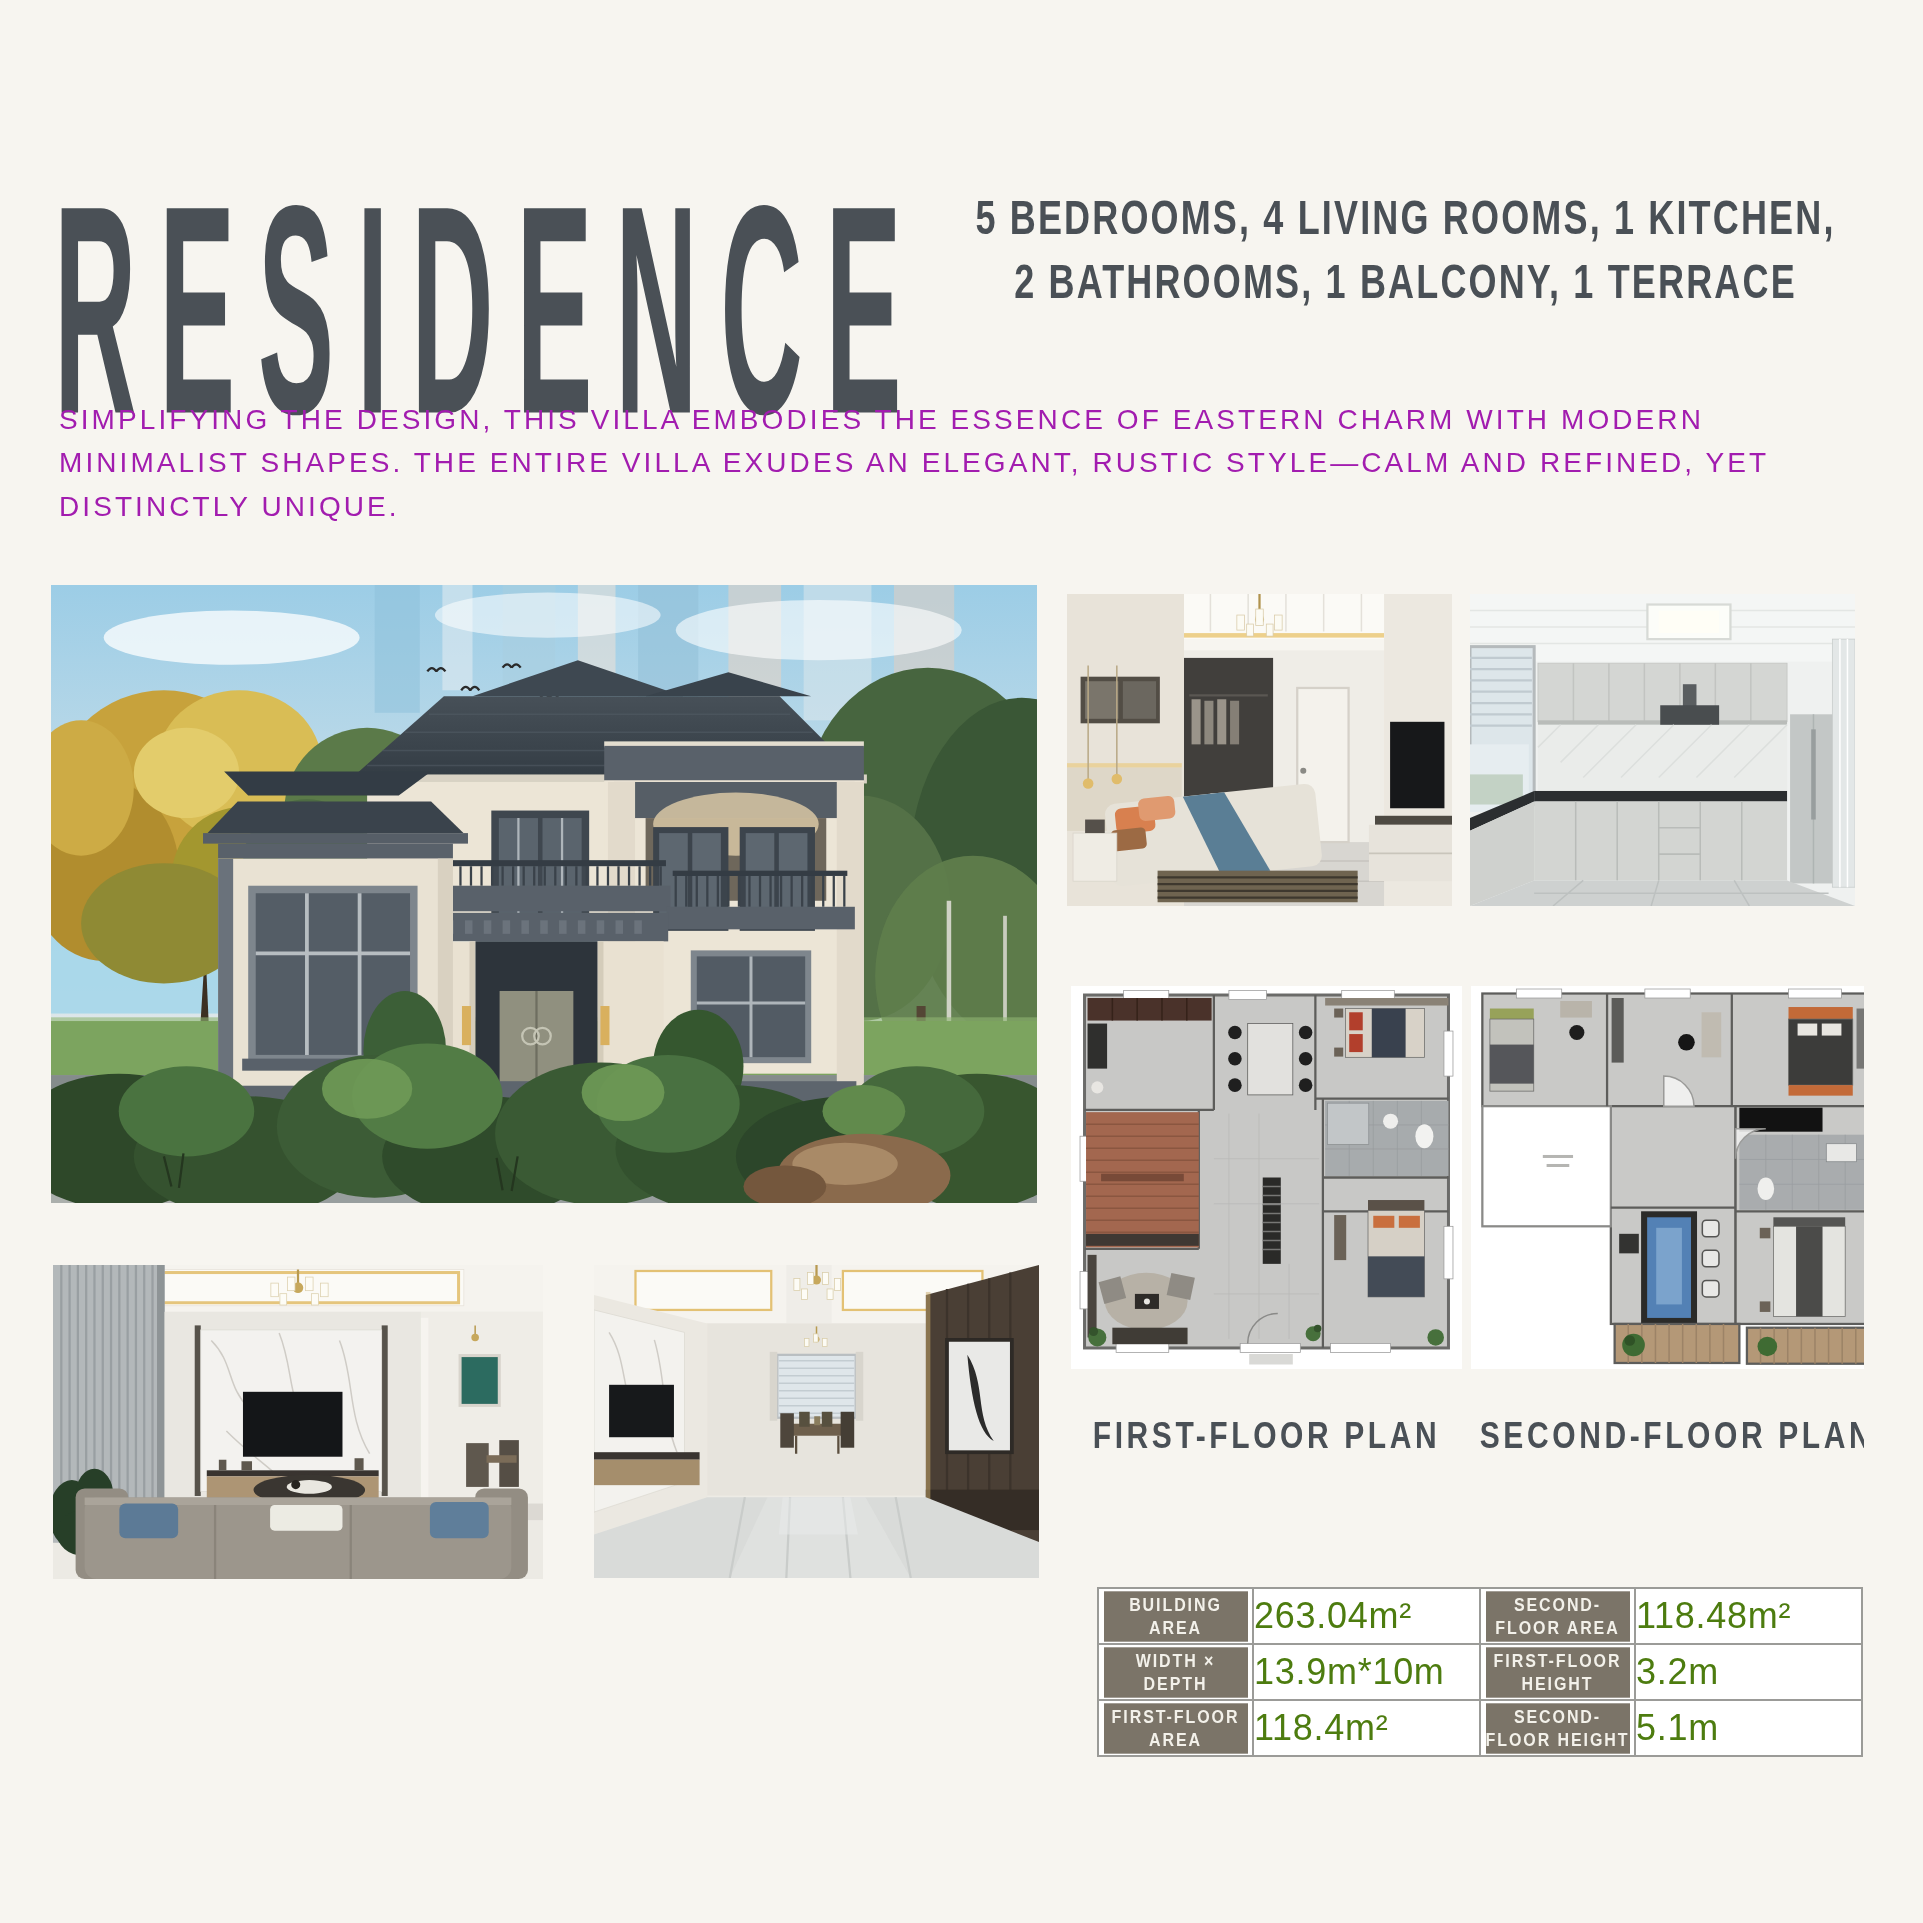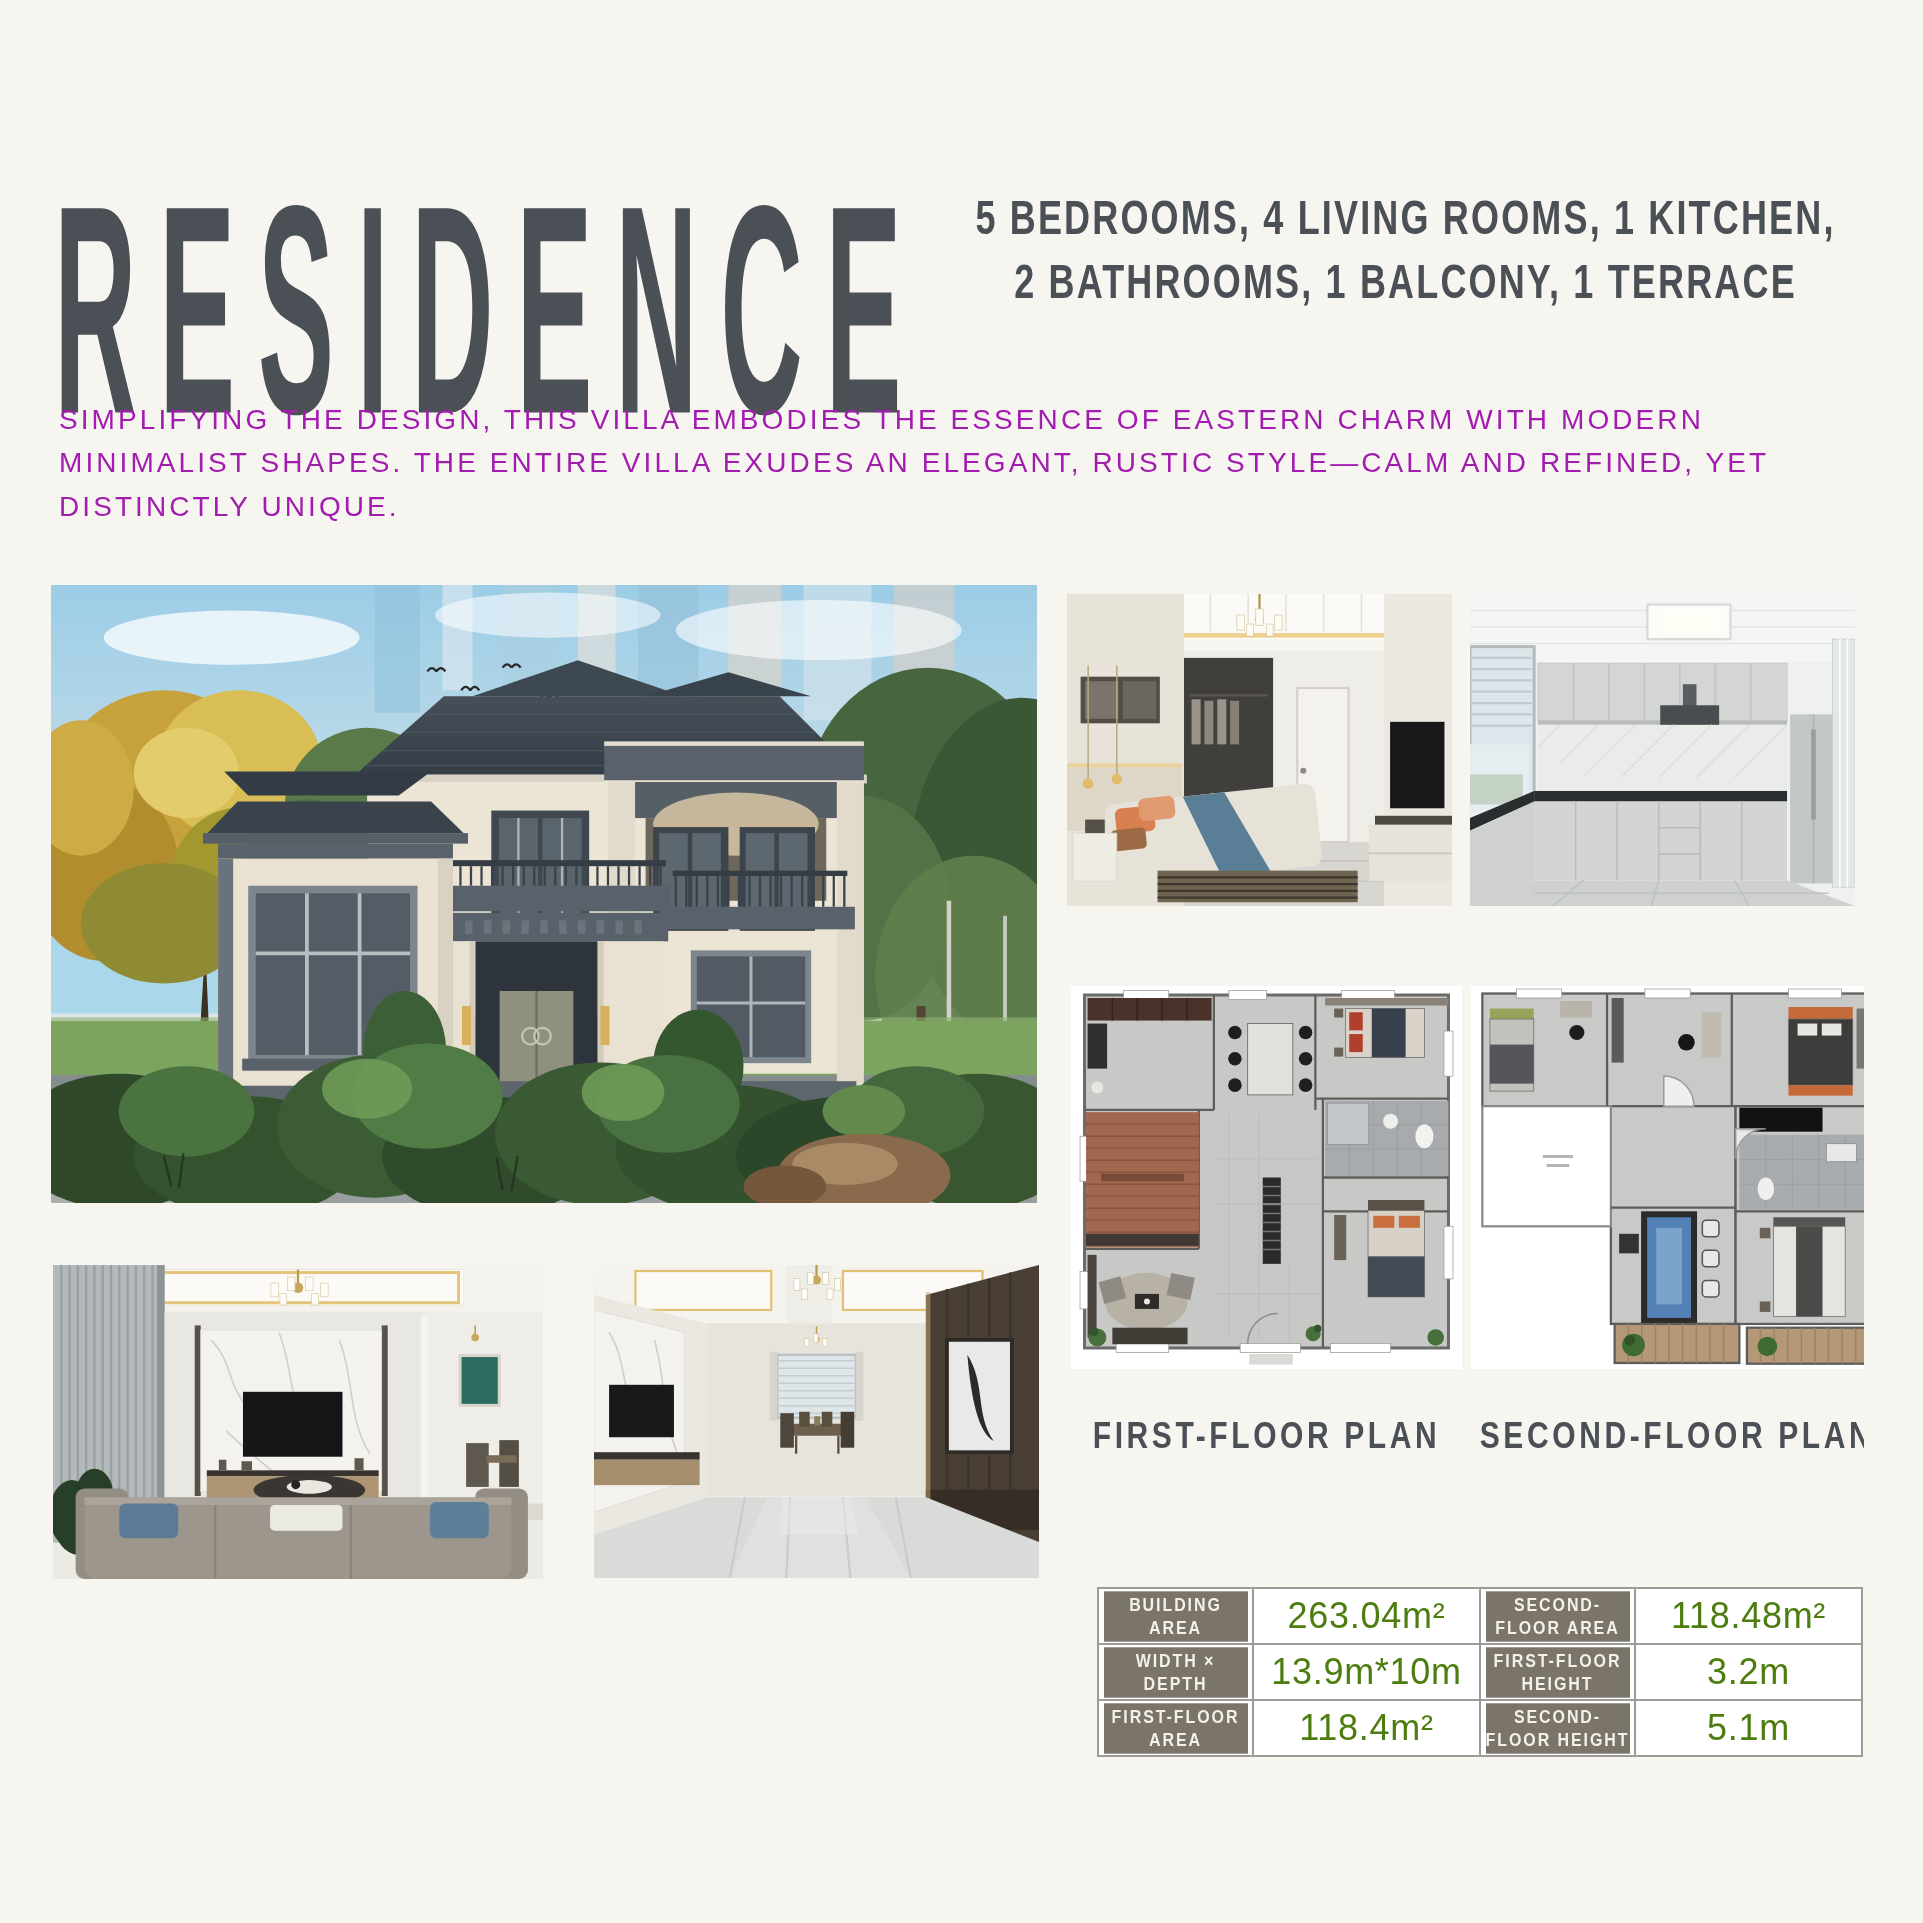--- a/index.html
+++ b/index.html
@@ -31,21 +31,21 @@
   .plan-label { position:absolute; top:1414px; text-align:center; font-size:30px; font-weight:700;
                 color:#4a5056; letter-spacing:0.12em; transform:scaleY(1.25); transform-origin:center top;
                 white-space:nowrap; }
   .plan-label.first  { left:1071px; width:391px; }
   .plan-label.second { left:1471px; width:412px; }
 
   .specs-table { position:absolute; left:1097px; top:1587px; width:764px;
                  display:grid; grid-template-columns:155px 227px 155px 227px;
                  grid-auto-rows:56px; border:1.5px solid #9b9b98; background:#ffffff; }
   .spec-cell { border:0.8px solid #9b9b98; background:#ffffff; display:flex;
-               align-items:center; justify-content:center; box-sizing:border-box; }
+               align-items:center; box-sizing:border-box; }
   .spec-cell.label { padding:4.5px; }
   .spec-chip { width:100%; height:100%; background:#7b7468; color:#f3f1ea;
                display:flex; align-items:center; justify-content:center; text-align:center;
                font-weight:700; font-size:16px; letter-spacing:0.12em; line-height:1.25;
                transform:scaleY(1.12); }
   .spec-value { font-size:36px; color:#4d7c0f; letter-spacing:0.02em; }
 </style>
 </head>
 <body>
 

